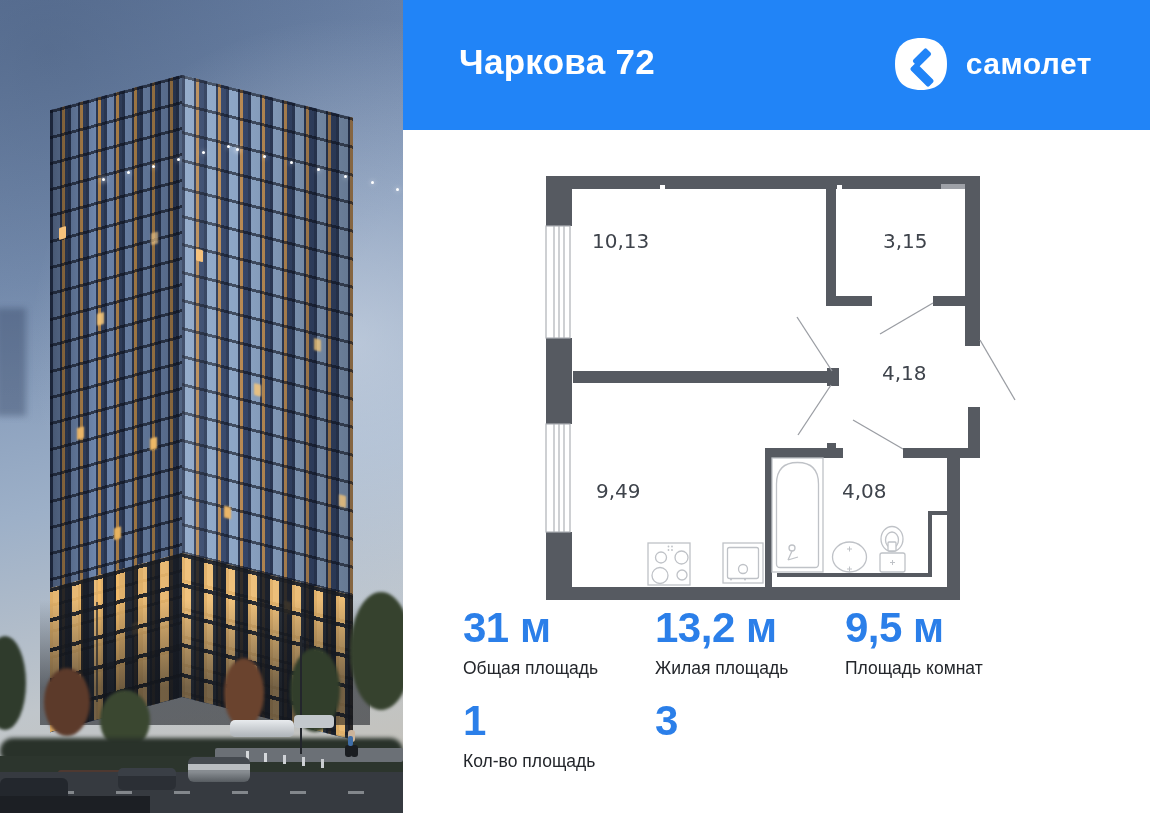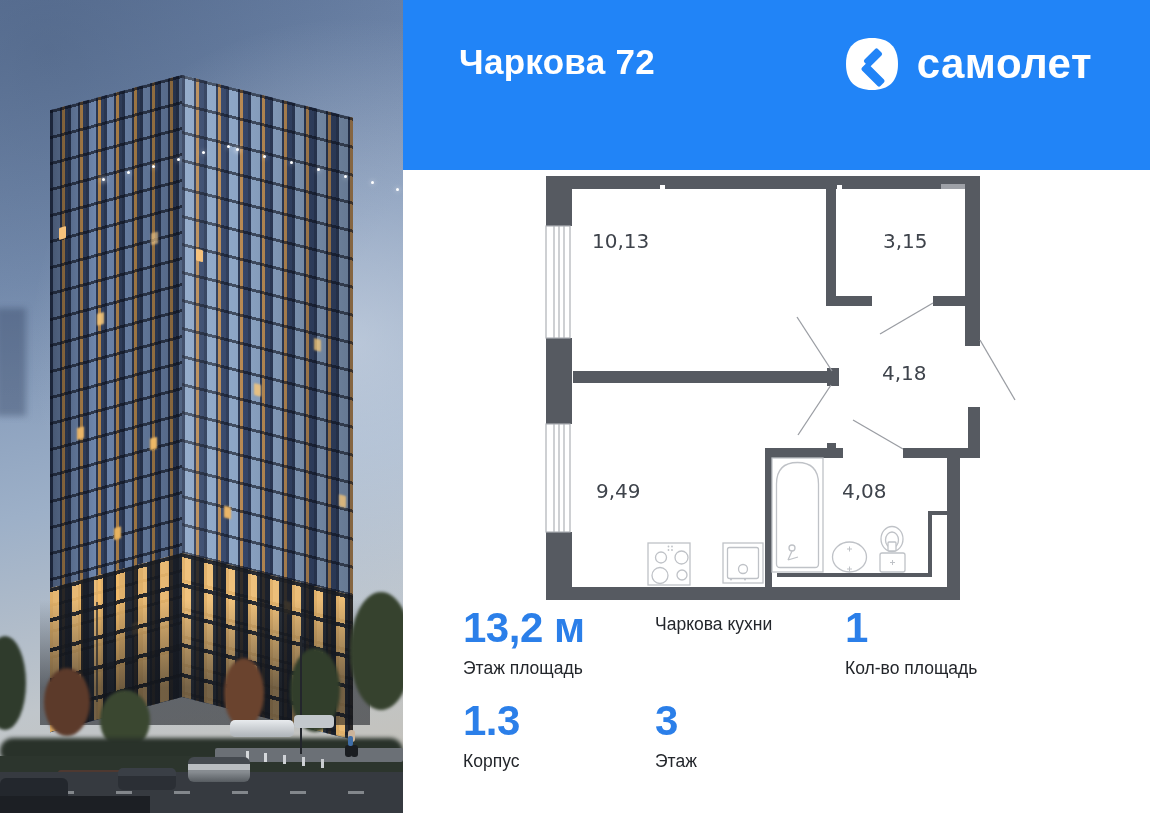--- a/index.html
+++ b/index.html
@@ -85,26 +85,26 @@
   .car-sedan { left:118px; top:768px; width:58px; height:22px; border-radius:5px;
     background:linear-gradient(180deg,#3a3f46 0 8px,#2b2f35 8px); }
   .car-left { left:0px; top:778px; width:68px; height:26px; border-radius:6px; background:#23272d; }
   .cyclist { position:absolute; left:348px; top:736px; width:5px; height:10px; border-radius:2px;
     background:#3f6ea8; box-shadow:1px -5px 0 1px #cbb39a, -2px 10px 0 1px #1a1d21, 4px 10px 0 1px #1a1d21; }
   .lamp { position:absolute; width:2px; background:#23262c; }
   .fence { position:absolute; left:0; top:796px; width:150px; height:17px; background:#1c1f24; }
 
   
   .content { position:absolute; left:403px; top:0; width:747px; height:813px; background:#fff; }
-  .hdr { position:absolute; left:0; top:0; width:747px; height:170px; background:#2184f7; }
+  .hdr { position:absolute; left:0; top:0; width:747px; height:130px; background:#2184f7; }
   .hdr-title { position:absolute; left:56px; top:42px; color:#fff; font-size:35px;
     font-weight:bold; letter-spacing:.3px; white-space:nowrap; }
   .logo { position:absolute; right:58px; top:36px; display:flex; align-items:center; gap:17px; }
   .logo-icon { width:56px; height:56px; display:block; }
-  .logo-text { color:#fff; font-size:42px; font-weight:bold; letter-spacing:.5px; line-height:56px; }
+  .logo-text { color:#fff; font-size:30px; font-weight:bold; letter-spacing:.5px; line-height:56px; }
 
   .plan { position:absolute; left:137px; top:168px; }
   .plan text { font-family:"DejaVu Sans", sans-serif; font-size:20px; fill:#3e434b; }
 
   .stats { position:absolute; left:60px; top:606px; display:grid;
     grid-template-columns:192px 190px 200px; grid-auto-rows:93px; }
   .stat-value { font-size:42px; font-weight:bold; color:#2b7fe9; line-height:44px;
     letter-spacing:-.5px; white-space:nowrap; }
   .stat-label { font-size:17.5px; color:#23262b; margin-top:8px; white-space:nowrap; }
 </style>
@@ -259,34 +259,34 @@
 
       <text x="52" y="80">10,13</text>
       <text x="343" y="80">3,15</text>
       <text x="342" y="212">4,18</text>
       <text x="56" y="330">9,49</text>
       <text x="302" y="330">4,08</text>
     </svg>
 
     <div class="stats">
       <div class="stat">
+        <div class="stat-value">31 м</div>
+        <div class="stat-label">Общая площадь</div>
+      </div>
+      <div class="stat">
         <div class="stat-value">13,2 м</div>
-        <div class="stat-label">Этаж площадь</div>
-      </div>
-      <div class="stat">
-        <div class="stat-label">Чаркова кухни</div>
+        <div class="stat-label">Жилая площадь</div>
+      </div>
+      <div class="stat">
+        <div class="stat-value">9,5 м</div>
+        <div class="stat-label">Площадь комнат</div>
       </div>
       <div class="stat">
         <div class="stat-value">1</div>
         <div class="stat-label">Кол-во площадь</div>
       </div>
       <div class="stat">
-        <div class="stat-value">1.3</div>
-        <div class="stat-label">Корпус</div>
-      </div>
-      <div class="stat">
         <div class="stat-value">3</div>
-        <div class="stat-label">Этаж</div>
       </div>
     </div>
 
   </div>
 </div>
 
 </body></html>

